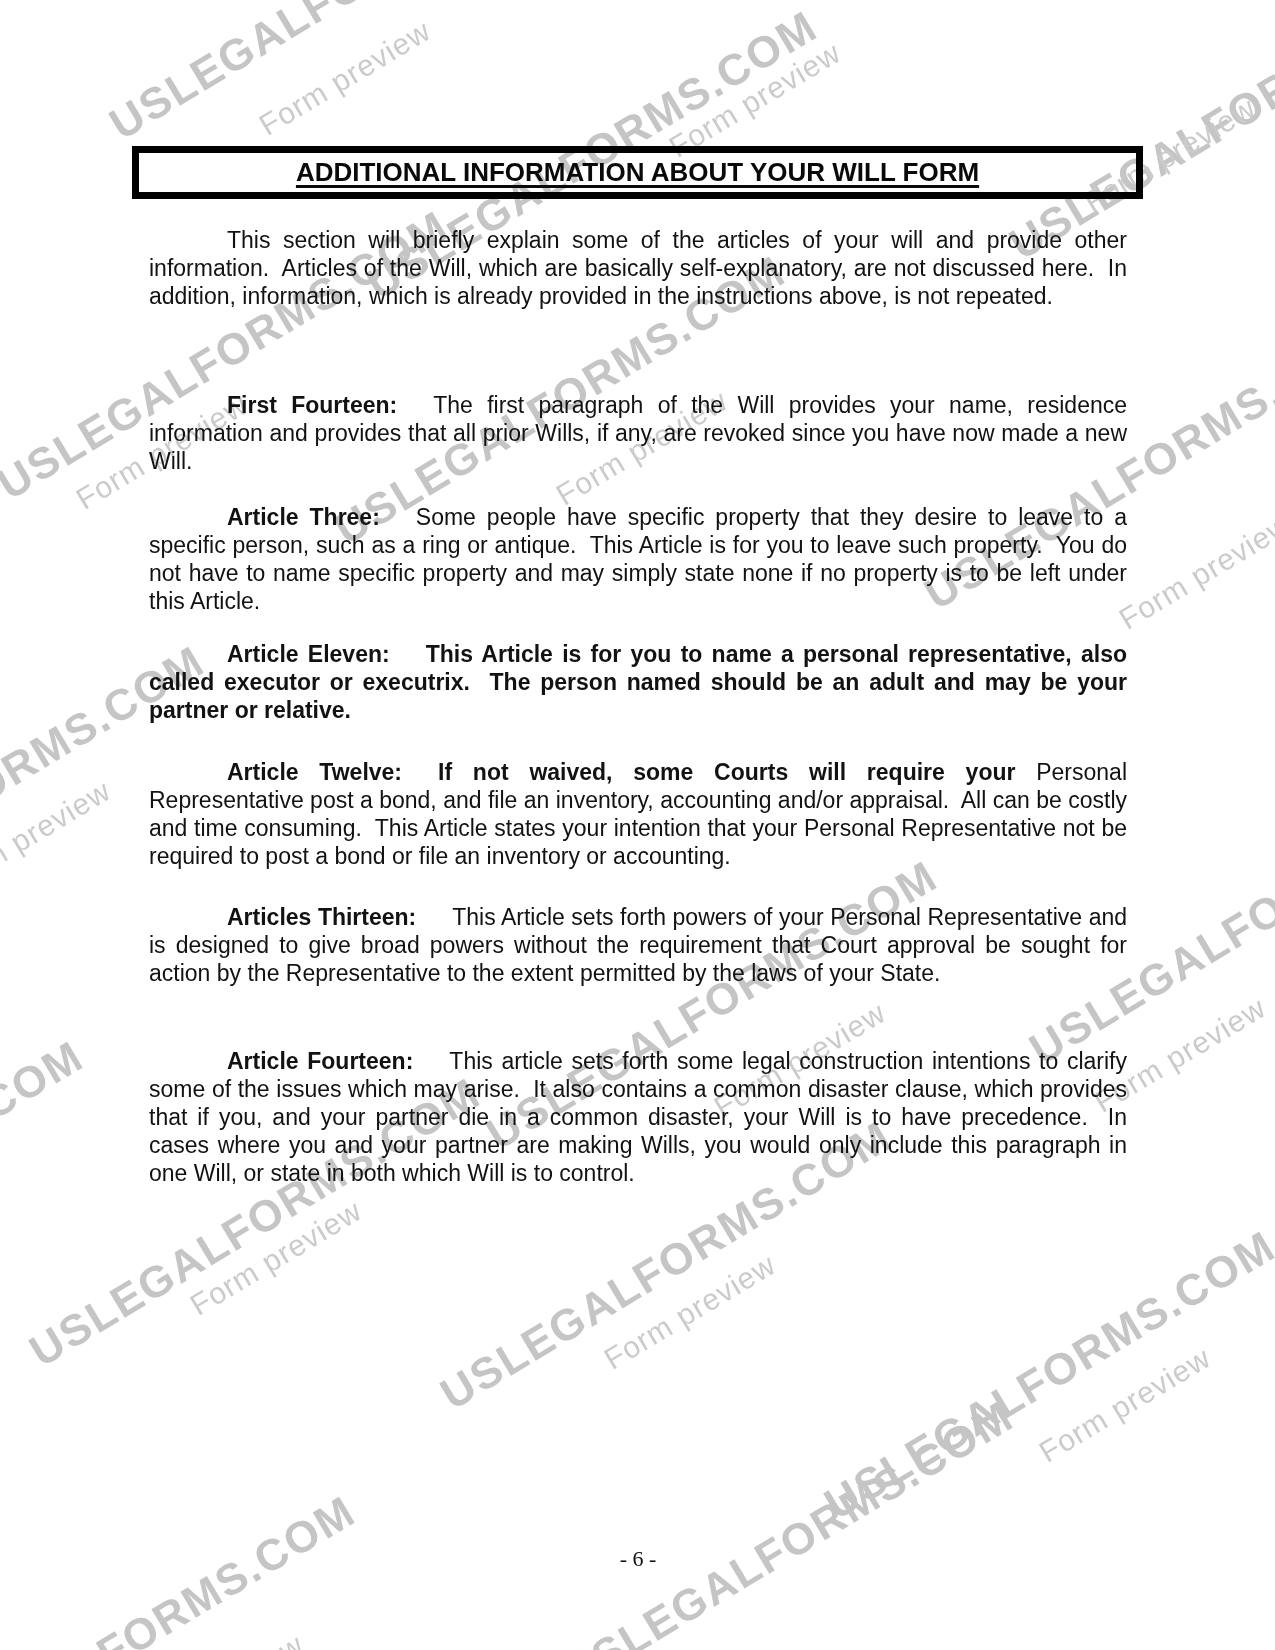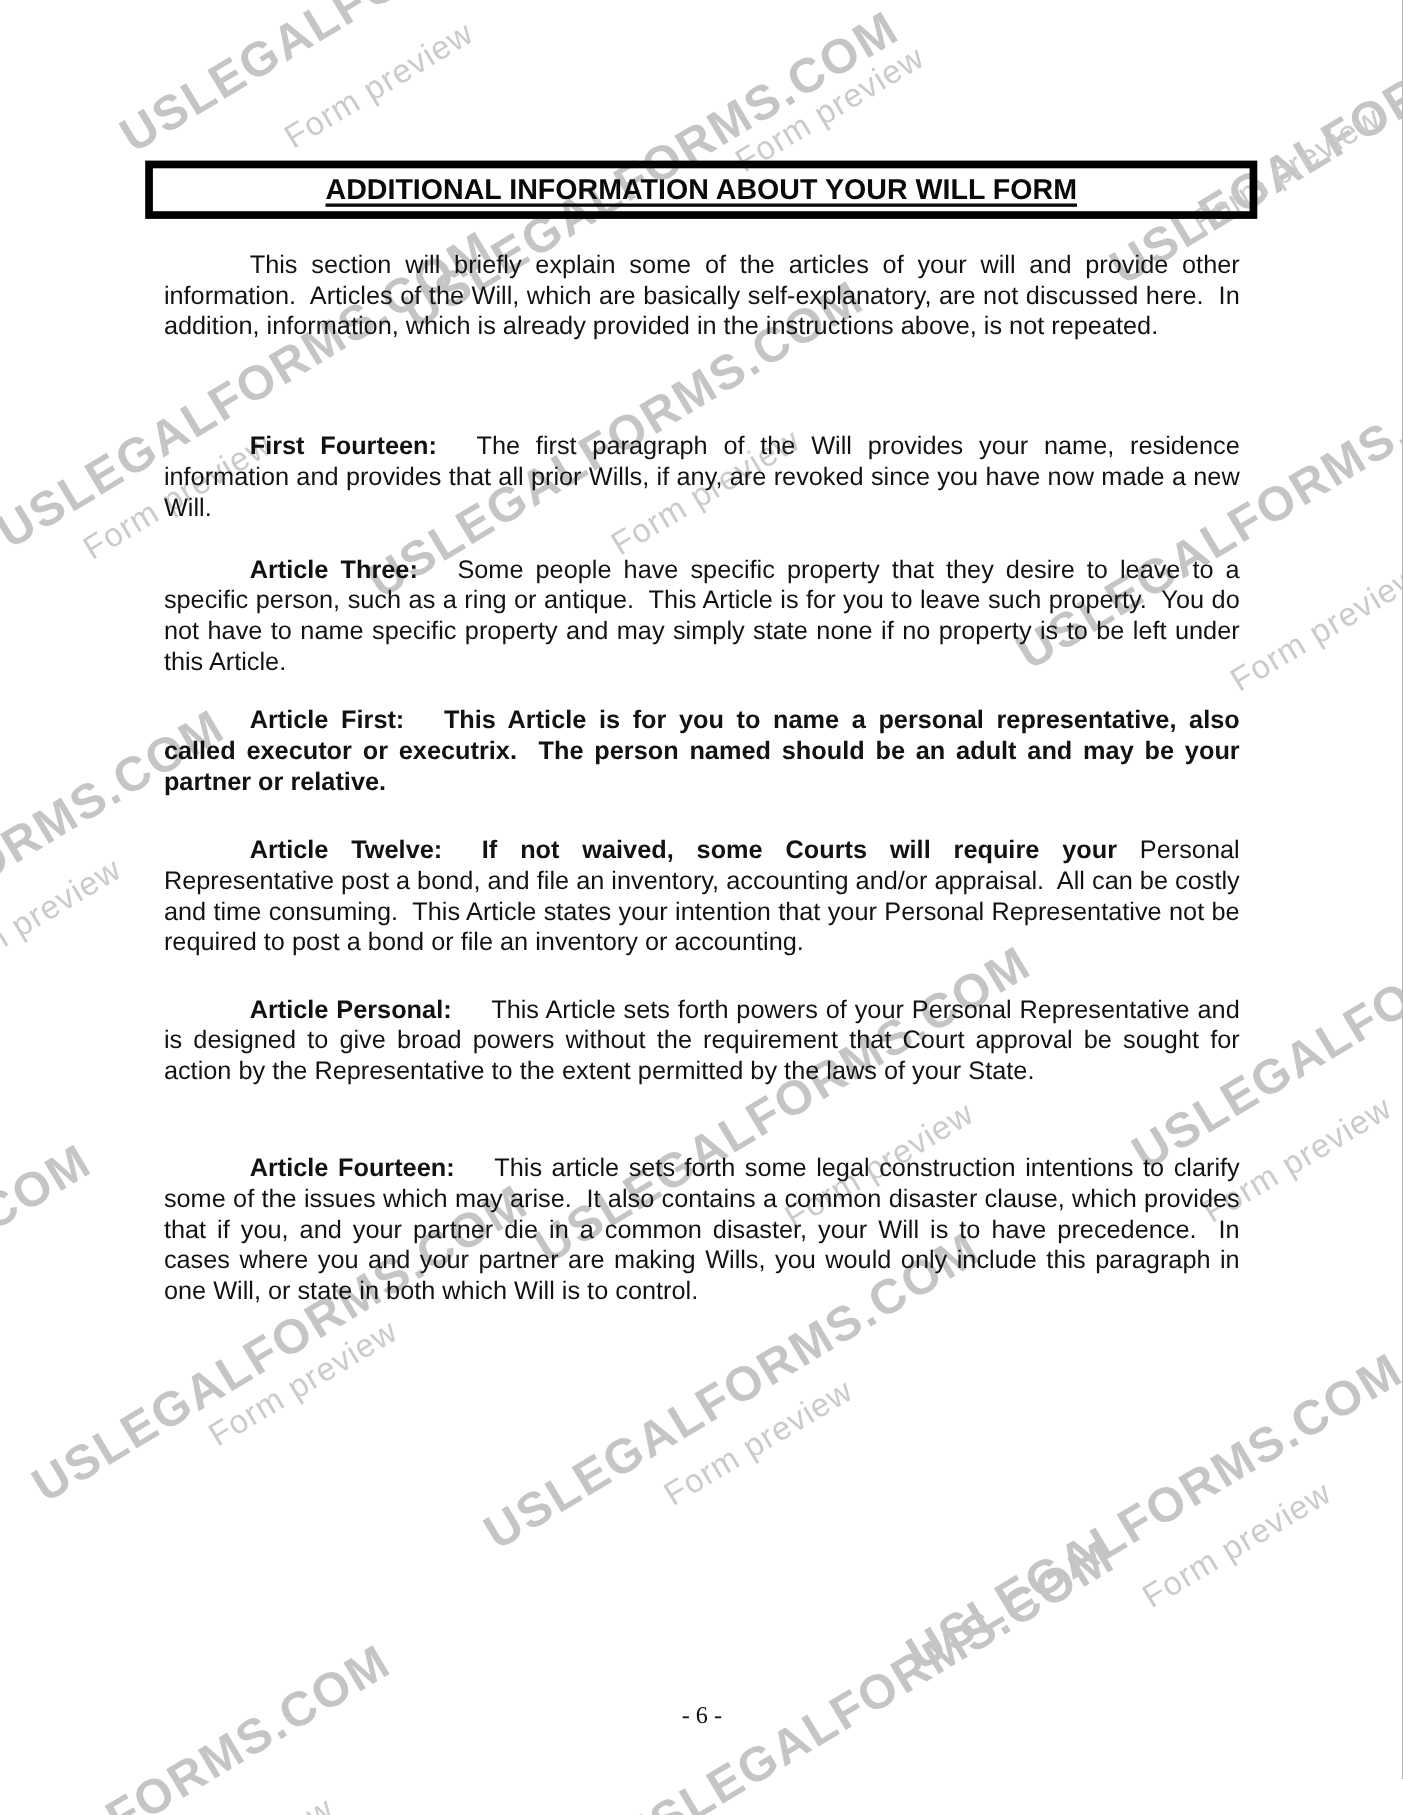--- a/index.html
+++ b/index.html
@@ -98,21 +98,21 @@
 
   <div class="content">
     <div class="title-box">
       <span class="title-text">ADDITIONAL INFORMATION ABOUT YOUR WILL FORM</span>
     </div>
 
     <div id="paragraphs">
         <div class="para" style="top: 226px;"><span>This section will briefly explain some of the articles of your will and provide other information.  Articles of the Will, which are basically self-explanatory, are not discussed here.  In addition, information, which is already provided in the instructions above, is not repeated.</span></div>
         <div class="para" style="top: 391px;"><span class="lead">First Fourteen:</span><span class="gap"></span><span>The first paragraph of the Will provides your name, residence information and provides that all prior Wills, if any, are revoked since you have now made a new Will.</span></div>
         <div class="para" style="top: 503px;"><span class="lead">Article Three:</span><span class="gap"></span><span>Some people have specific property that they desire to leave to a specific person, such as a ring or antique.  This Article is for you to leave such property.  You do not have to name specific property and may simply state none if no property is to be left under this Article.</span></div>
-        <div class="para allbold" style="top: 640px;"><span class="lead">Article First:</span><span class="gap"></span><span>This Article is for you to name a personal representative, also called executor or executrix.  The person named should be an adult and may be your partner or relative.</span></div>
+        <div class="para allbold" style="top: 640px;"><span class="lead">Article Eleven:</span><span class="gap"></span><span>This Article is for you to name a personal representative, also called executor or executrix.  The person named should be an adult and may be your partner or relative.</span></div>
         <div class="para" style="top: 758px;"><span class="lead">Article Twelve:</span><span class="gap"></span><span class="boldrun">If not waived, some Courts will require your </span><span>Personal Representative post a bond, and file an inventory, accounting and/or appraisal.  All can be costly and time consuming.  This Article states your intention that your Personal Representative not be required to post a bond or file an inventory or accounting.</span></div>
-        <div class="para" style="top: 903px;"><span class="lead">Article Personal:</span><span class="gap"></span><span>This Article sets forth powers of your Personal Representative and is designed to give broad powers without the requirement that Court approval be sought for action by the Representative to the extent permitted by the laws of your State.</span></div>
+        <div class="para" style="top: 903px;"><span class="lead">Articles Thirteen:</span><span class="gap"></span><span>This Article sets forth powers of your Personal Representative and is designed to give broad powers without the requirement that Court approval be sought for action by the Representative to the extent permitted by the laws of your State.</span></div>
         <div class="para" style="top: 1047px;"><span class="lead">Article Fourteen:</span><span class="gap"></span><span>This article sets forth some legal construction intentions to clarify some of the issues which may arise.  It also contains a common disaster clause, which provides that if you, and your partner die in a common disaster, your Will is to have precedence.  In cases where you and your partner are making Wills, you would only include this paragraph in one Will, or state in both which Will is to control.</span></div>
       </div>
 
     <div class="footer">- 6 -</div>
   </div>
 </div>
 
 </body></html>

